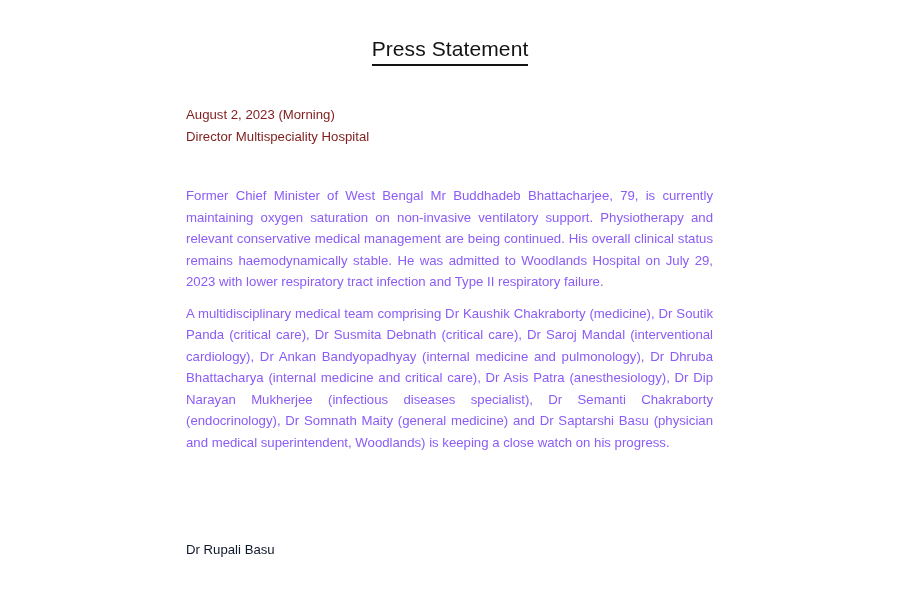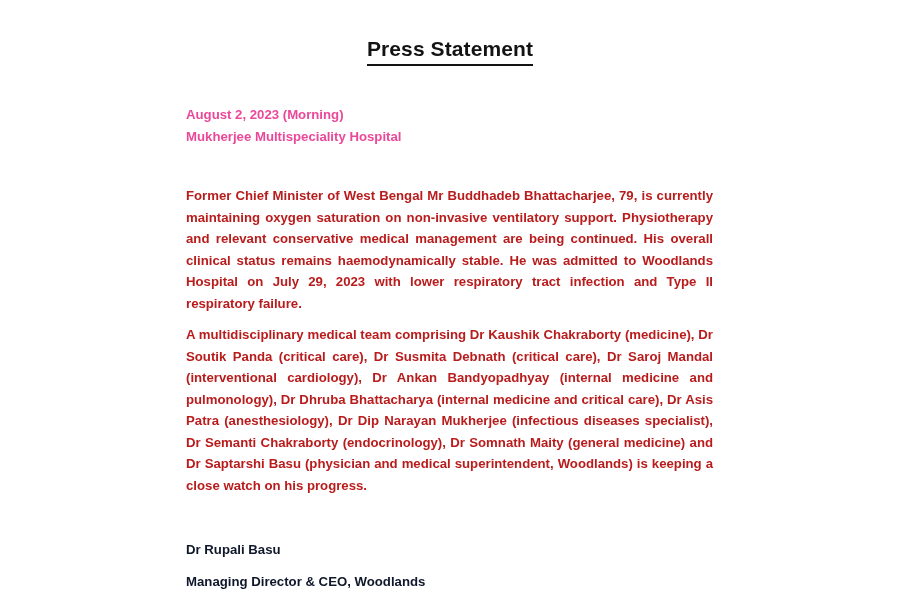--- a/index.html
+++ b/index.html
@@ -12,21 +12,20 @@
     background: #ffffff;
     font-family: "Liberation Sans", sans-serif;
     color: #161616;
     overflow: hidden;
   }
   .page {
     position: relative;
     width: 784px;
     height: 600px;
     background: #ffffff;
-    font-weight: bold;
   }
   .doc-title {
     position: absolute;
     top: 36px;
     left: 0;
     width: 900px;
     text-align: center;
     font-size: 21px;
     line-height: 26px;
     color: #131313;
@@ -40,32 +39,32 @@
   .body-col {
     position: absolute;
     left: 186px;
     top: 104px;
     width: 527px;
   }
   .meta-line {
     font-size: 13.2px;
     line-height: 21.5px;
     text-align: left;
-    color: #ec4899;
+    color: #7f1d1d;
     white-space: nowrap;
   }
   .spacer-lg {
     height: 38px;
   }
   .para {
     font-size: 13.2px;
     line-height: 21.5px;
     text-align: justify;
     text-justify: inter-word;
-    color: #b91c1c;
+    color: #8b5cf6;
     margin: 0 0 10px 0;
     hyphens: none;
   }
   .para:last-of-type {
     margin-bottom: 16px;
   }
   .sign-block {
     position: absolute;
     left: 186px;
     top: 539px;
@@ -86,28 +85,27 @@
 
 <div class="page">
 
   <div class="doc-title">
     <span class="title-text">Press Statement</span>
   </div>
 
   <div class="body-col">
 
     <div class="meta-line">August 2, 2023 (Morning)</div>
-    <div class="meta-line">Mukherjee Multispeciality Hospital</div>
+    <div class="meta-line">Director Multispeciality Hospital</div>
 
     <div class="spacer-lg"></div>
 
     <p class="para">Former Chief Minister of West Bengal Mr Buddhadeb Bhattacharjee, 79, is currently maintaining oxygen saturation on non-invasive ventilatory support. Physiotherapy and relevant conservative medical management are being continued. His overall clinical status remains haemodynamically stable. He was admitted to Woodlands Hospital on July 29, 2023 with lower respiratory tract infection and Type II respiratory failure.</p>
     <p class="para">A multidisciplinary medical team comprising Dr Kaushik Chakraborty (medicine), Dr Soutik Panda (critical care), Dr Susmita Debnath (critical care), Dr Saroj Mandal (interventional cardiology), Dr Ankan Bandyopadhyay (internal medicine and pulmonology), Dr Dhruba Bhattacharya (internal medicine and critical care), Dr Asis Patra (anesthesiology), Dr Dip Narayan Mukherjee (infectious diseases specialist), Dr Semanti Chakraborty (endocrinology), Dr Somnath Maity (general medicine) and Dr Saptarshi Basu (physician and medical superintendent, Woodlands) is keeping a close watch on his progress.</p>
 
   </div>
 
   <div class="sign-block">
     <div class="sign-line">Dr Rupali Basu</div>
     <div class="sign-gap"></div>
-    <div class="sign-line">Managing Director &amp; CEO, Woodlands</div>
   </div>
 
 </div>
 
 </body></html>

